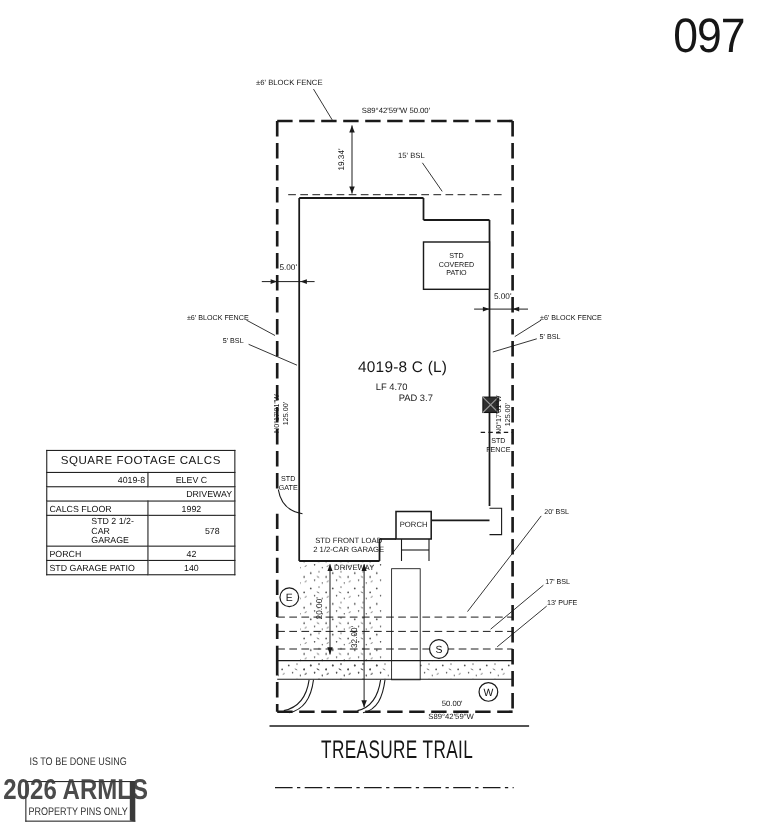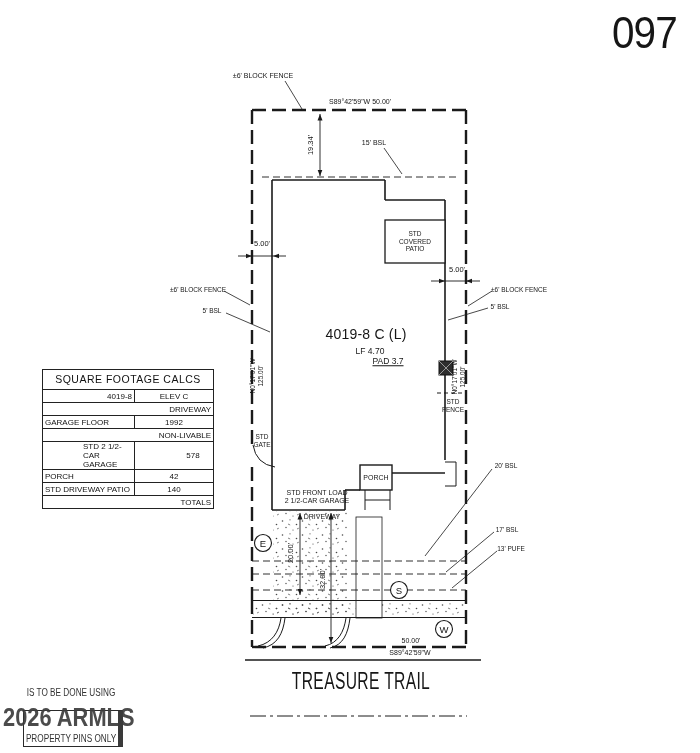--- a/index.html
+++ b/index.html
@@ -25,21 +25,21 @@
            justify-content:flex-end;align-items:center;padding-bottom:2px;box-sizing:border-box;gap:34px;}
   #notebox .nl{font-size:10px;line-height:11.5px;color:#333;transform:scaleX(.82);white-space:nowrap;}
   
   #sqft{position:absolute;left:42px;top:369px;width:172px;border-collapse:collapse;
         font-size:8px;color:#111;}
   #sqft td{border:1px solid #222;padding:0 2px;height:12px;line-height:9px;}
   #sqft td.val{width:36px;text-align:center;}
   #sqft td.sec{text-align:right;}
   #sqft tr.title td{height:19px;text-align:center;font-size:10.5px;letter-spacing:.5px;}
   #sqft tr.tall td{height:18px;padding-left:40px;}
-  #sqft{border:1.5px solid #111;}
+  #sqft{border:1.5px solid #111;margin-top:40px;}
 </style>
 </head>
 <body>
 
 <div id="sheet">
 
   <svg width="700" height="753" viewBox="0 0 700 753">
     <defs>
       <marker id="ah" markerWidth="9" markerHeight="9" refX="6.5" refY="3.5" orient="auto-start-reverse" markerUnits="userSpaceOnUse">
         <path d="M0,1 L6.5,3.5 L0,6 Z" fill="#1a1a1a"></path>
@@ -172,22 +172,22 @@
   </div>
 
   <div class="t c f75" style="left:262px;top:244px;">5.00'</div>
   <div class="t c f75" style="left:457px;top:270px;">5.00'</div>
   <div class="t c f6" style="left:198px;top:290px;">±6' BLOCK FENCE</div>
   <div class="t c f6" style="left:212px;top:311px;">5' BSL</div>
   <div class="t c f6" style="left:519px;top:290px;">±6' BLOCK FENCE</div>
   <div class="t c f6" style="left:500px;top:307px;">5' BSL</div>
 
   <div class="t c f14" style="left:366px;top:334px;">4019-8 C (L)</div>
-  <div class="t c f85" style="left:370px;top:352px;">LF 4.70</div>
-  <div class="t c f85" style="left:388px;top:362px;text-decoration:underline;">PAD 3.7</div>
+  <div class="t c f85" style="left:356px;top:352px;">LF 4.70</div>
+  <div class="t c f85" style="left:378px;top:362px;">PAD 3.7</div>
 
   <div class="t v f6 ctr" style="left:256px;top:376px;">
     <div>N0°17'01"W</div>
     <div>125.00'</div>
   </div>
   <div class="t v f6 ctr" style="left:458px;top:377px;">
     <div>N0°17'01"W</div>
     <div>125.00'</div>
   </div>
 
@@ -223,40 +223,34 @@
         <td colspan="2">SQUARE FOOTAGE CALCS</td>
       </tr>
       <tr>
         <td class="sec">4019-8</td>
         <td class="val">ELEV C</td>
       </tr>
       <tr>
         <td class="sec" colspan="2">DRIVEWAY</td>
       </tr>
       <tr>
-        <td>GARAGE FLOOR</td>
+        <td>CALCS FLOOR</td>
         <td class="val">1992</td>
-      </tr>
-      <tr>
-        <td class="sec" colspan="2">NON-LIVABLE</td>
       </tr>
       <tr class="tall">
         <td>STD 2 1/2-CAR GARAGE</td>
         <td class="val">578</td>
       </tr>
       <tr>
         <td>PORCH</td>
         <td class="val">42</td>
       </tr>
       <tr>
-        <td>STD DRIVEWAY PATIO</td>
+        <td>STD GARAGE PATIO</td>
         <td class="val">140</td>
-      </tr>
-      <tr>
-        <td class="sec" colspan="2">TOTALS</td>
       </tr>
     </tbody>
   </table>
 
   <div id="notebox">
     <div class="nl">IS TO BE DONE USING</div>
     <div class="nl">PROPERTY PINS ONLY</div>
   </div>
   <div id="wmark" class="t">2026 ARMLS</div>
 

